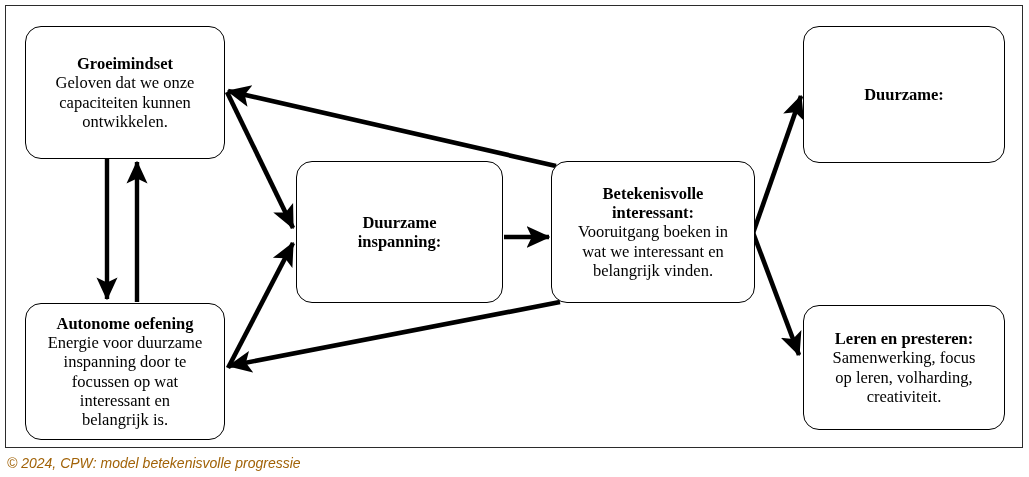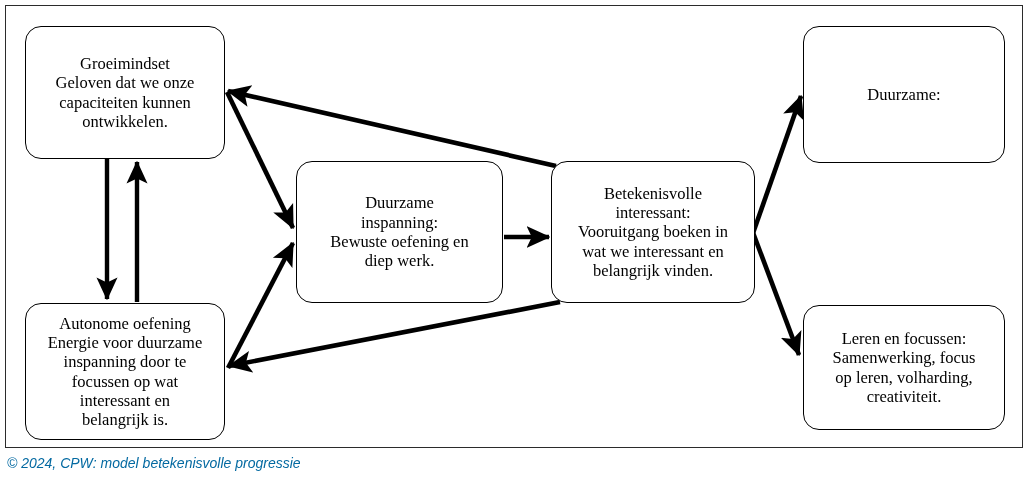--- a/index.html
+++ b/index.html
@@ -47,21 +47,21 @@
     align-items: center;
     justify-content: center;
     text-align: center;
     line-height: 1.17;
     color: #000000;
     font-family: "Liberation Serif", serif;
     font-size: 16.5px;
     padding: 4px 9px;
   }
   .node .title {
-    font-weight: normal;
+    font-weight: bold;
     display: block;
     white-space: pre-line;
   }
   .node .body {
     display: block;
     white-space: pre-line;
   }
   #node-groeimindset {
     left: 25px;  top: 26px;  width: 200px; height: 133px;
   }
@@ -80,21 +80,21 @@
   #node-leren {
     left: 803px; top: 305px; width: 202px; height: 125px;
   }
   #caption {
     position: absolute;
     left: 7px;
     top: 455px;
     font-family: "Liberation Sans", sans-serif;
     font-style: italic;
     font-size: 14px;
-    color: #0369a1;
+    color: #a16207;
     white-space: nowrap;
   }
 </style>
 </head>
 <body>
 
 <div id="canvas">
 
   <div id="frame"></div>
 
@@ -136,38 +136,36 @@
     <span class="body">Energie voor duurzame
 inspanning door te
 focussen op wat
 interessant en
 belangrijk is.</span>
   </div>
 
   <div class="node" id="node-duurzame">
     <span class="title">Duurzame
 inspanning:</span>
-    <span class="body">Bewuste oefening en
-diep werk.</span>
   </div>
 
   <div class="node" id="node-betekenisvolle">
     <span class="title">Betekenisvolle
 interessant:</span>
     <span class="body">Vooruitgang boeken in
 wat we interessant en
 belangrijk vinden.</span>
   </div>
 
   <div class="node" id="node-welzijn">
     <span class="title">Duurzame:</span>
   </div>
 
   <div class="node" id="node-leren">
-    <span class="title">Leren en focussen:</span>
+    <span class="title">Leren en presteren:</span>
     <span class="body">Samenwerking, focus
 op leren, volharding,
 creativiteit.</span>
   </div>
 
   <div id="caption">© 2024, CPW: model betekenisvolle progressie</div>
 
 </div>
 
 </body></html>

